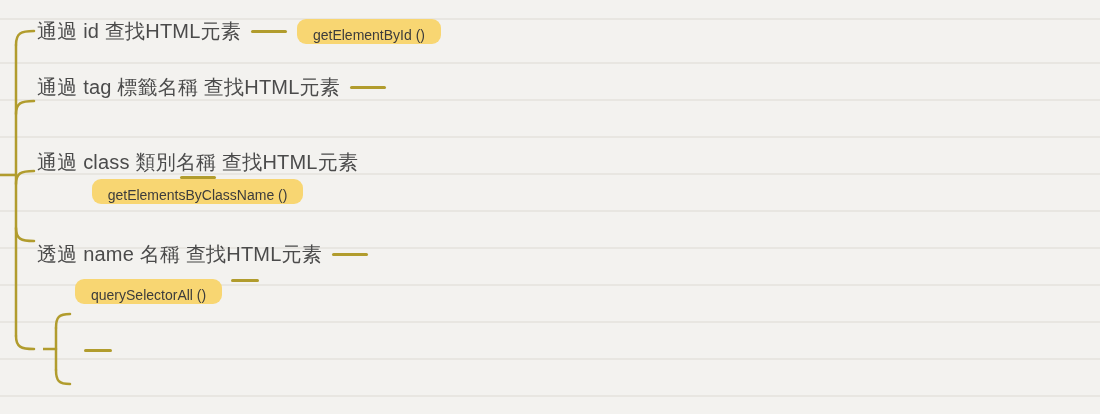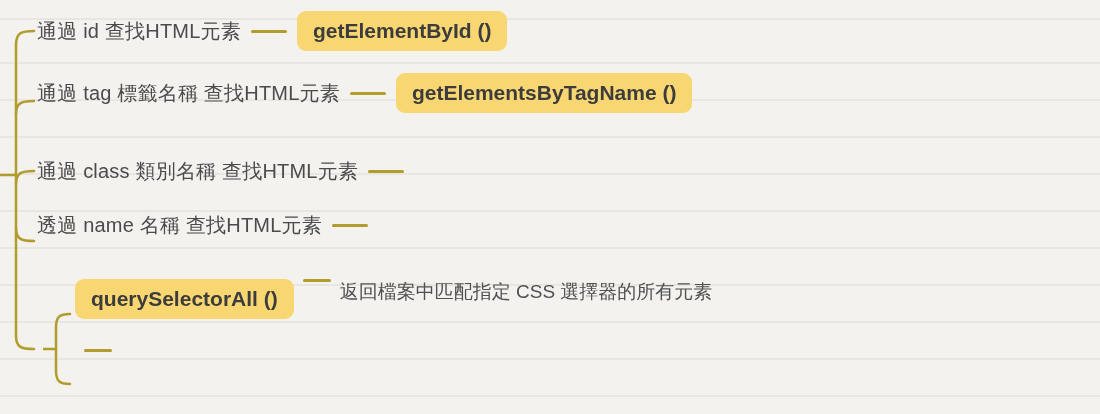--- a/index.html
+++ b/index.html
@@ -11,29 +11,29 @@
     position:relative; width:1100px; height:414px; overflow:hidden;
     background-color:var(--bg);
     background-image:repeating-linear-gradient(to bottom,
       transparent 0px, transparent 34px,
       var(--rule-line) 34px, var(--rule-line) 36px, transparent 36px, transparent 37px);
     background-position:0 28px;
     font-family:"Liberation Sans", sans-serif;
   }
   .brace-svg{position:absolute; left:0; top:0; pointer-events:none;}
   .row{position:absolute; left:37px; height:44px; display:flex; align-items:center; white-space:nowrap;}
-  .row.r1{top:9px;} .row.r2{top:71px;} .row.r3{top:149px;} .row.r4{top:203px;}
+  .row.r1{top:9px;} .row.r2{top:65px;} .row.r3{top:149px;flex-direction:column;} .row.r4{top:232px;}
   .row5{position:absolute; left:37px; top:279px; height:140px; display:flex; align-items:center; white-space:nowrap;}
   .label{font-size:20px; color:var(--label-text); letter-spacing:.2px;}
   .dash{width:36px; height:3px; background:var(--accent); border-radius:2px; margin:0 10px; flex:none;}
   .dash.small{width:28px; margin:0 9px;}
   .method-box{
     background:var(--box-bg); color:var(--box-text);
-    font-weight:700; font-size:21px; line-height:1;
-    padding:9px 16px 10px 16px; border-radius:9px; flex:none;
+    font-weight:400; font-size:14px; line-height:1;
+    padding:9px 16px 2px 16px; border-radius:9px; flex:none;
   }
   .sub-brace{flex:none; margin-left:6px;}
   .children{display:flex; flex-direction:column; margin-left:2px;}
   .child-row{height:70px; display:flex; align-items:flex-start;}
   .desc{font-size:19px; color:var(--desc-text);}
 </style>
 </head>
 <body>
 
 <div class="canvas">
@@ -52,26 +52,26 @@
 
   <div class="row r1">
     <span class="label">通過 id 查找HTML元素</span>
     <span class="dash"></span>
     <span class="method-box">getElementById ()</span>
   </div>
 
   <div class="row r2">
     <span class="label">通過 tag 標籤名稱 查找HTML元素</span>
     <span class="dash"></span>
-    <span class="method-box">getElementsByTagName ()</span>
   </div>
 
   <div class="row r3">
     <span class="label">通過 class 類別名稱 查找HTML元素</span>
     <span class="dash"></span>
+    <span class="method-box">getElementsByClassName ()</span>
   </div>
 
   <div class="row r4">
     <span class="label">透過 name 名稱 查找HTML元素</span>
     <span class="dash"></span>
   </div>
 
   <div class="row5">
 
     <svg class="sub-brace" width="30" height="140" viewBox="0 0 30 140">
@@ -80,21 +80,20 @@
         <path d="M13 49 L13 91"></path>
         <path d="M27 35 C16 35 13 38 13 49"></path>
         <path d="M13 91 C13 102 16 105 27 105"></path>
       </g>
     </svg>
 
     <div class="children">
       <div class="child-row">
         <span class="method-box">querySelectorAll ()</span>
         <span class="dash small"></span>
-        <span class="desc">返回檔案中匹配指定 CSS 選擇器的所有元素</span>
       </div>
       <div class="child-row">
         <span class="dash small"></span>
       </div>
     </div>
   </div>
 
 </div>
 
 </body></html>

